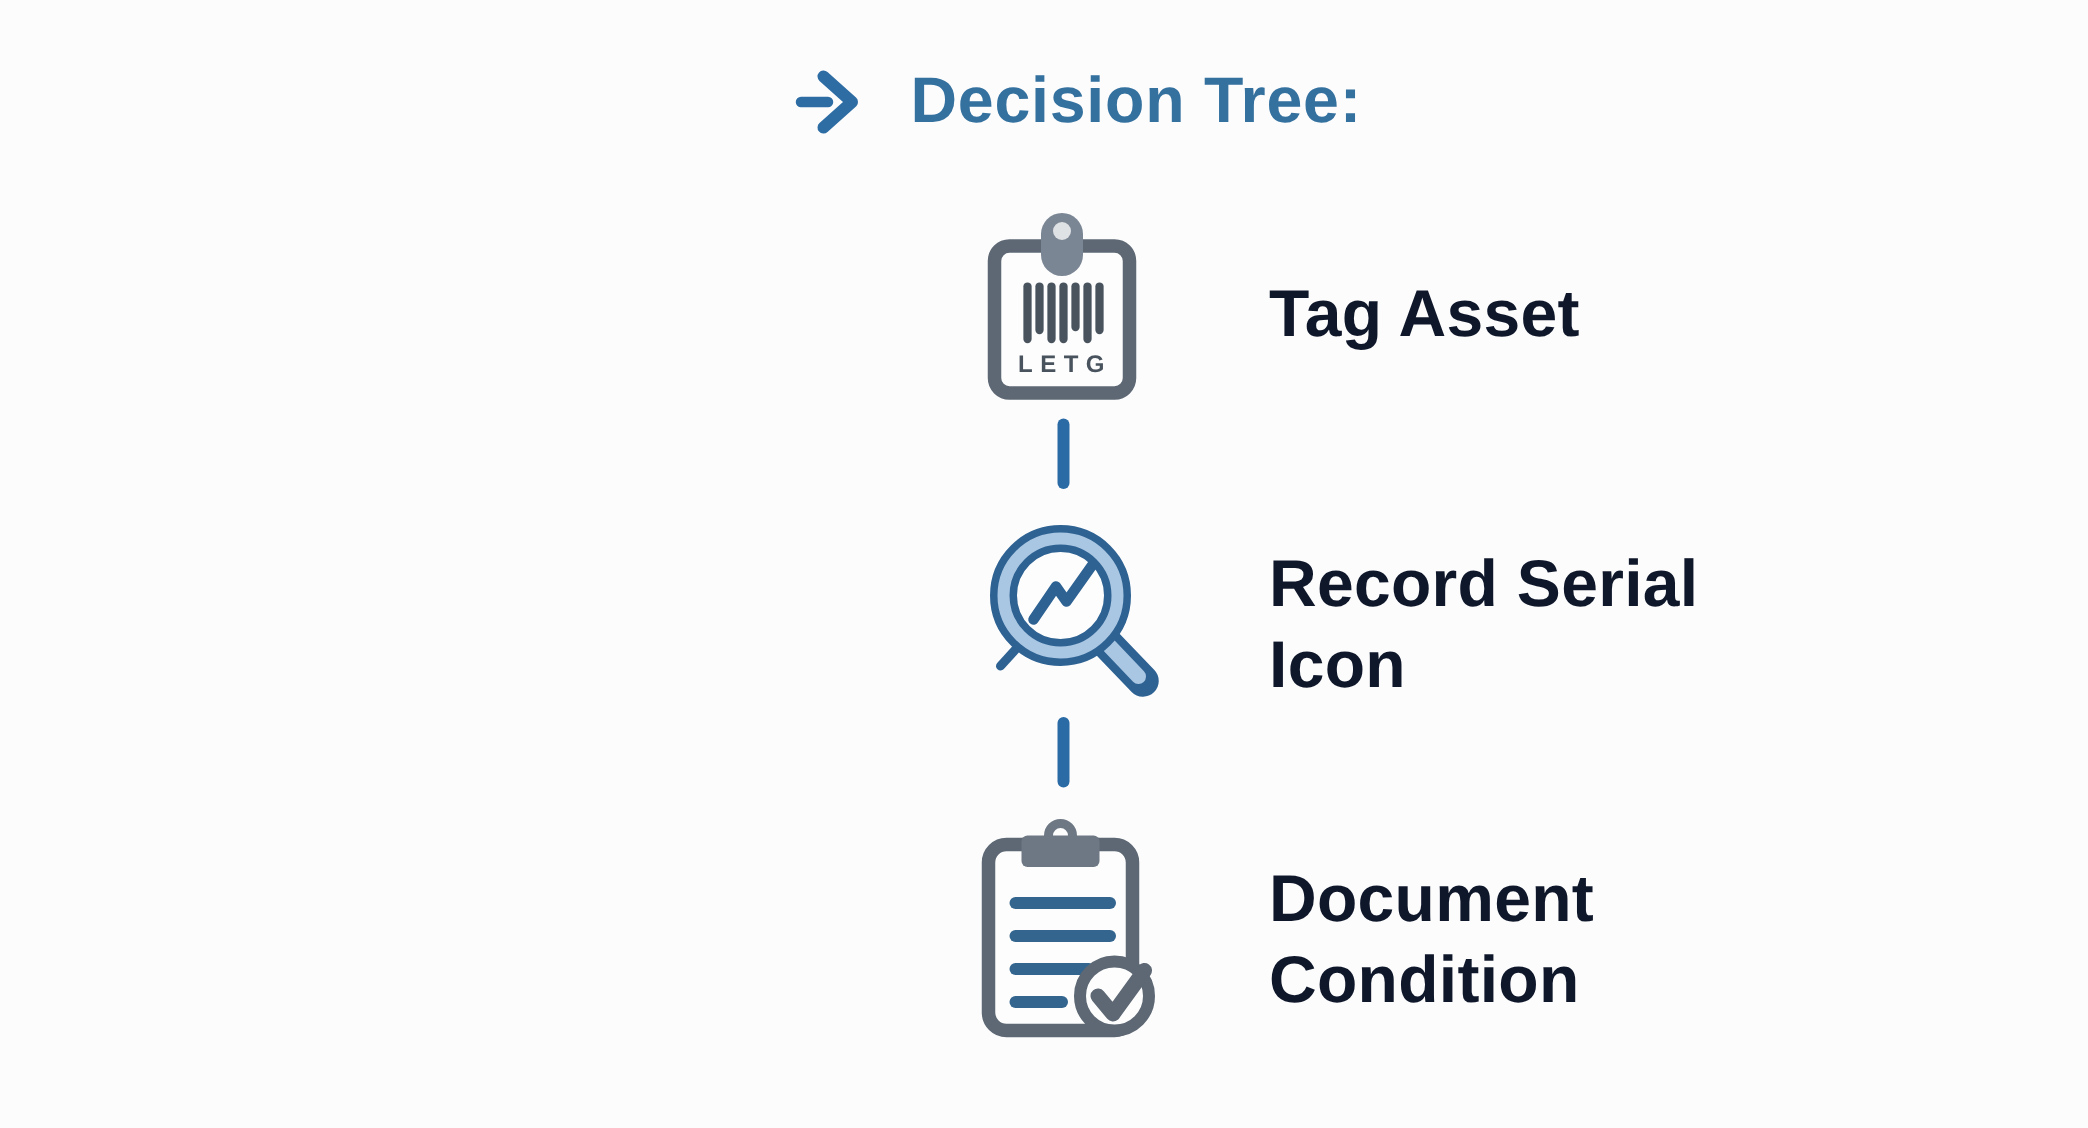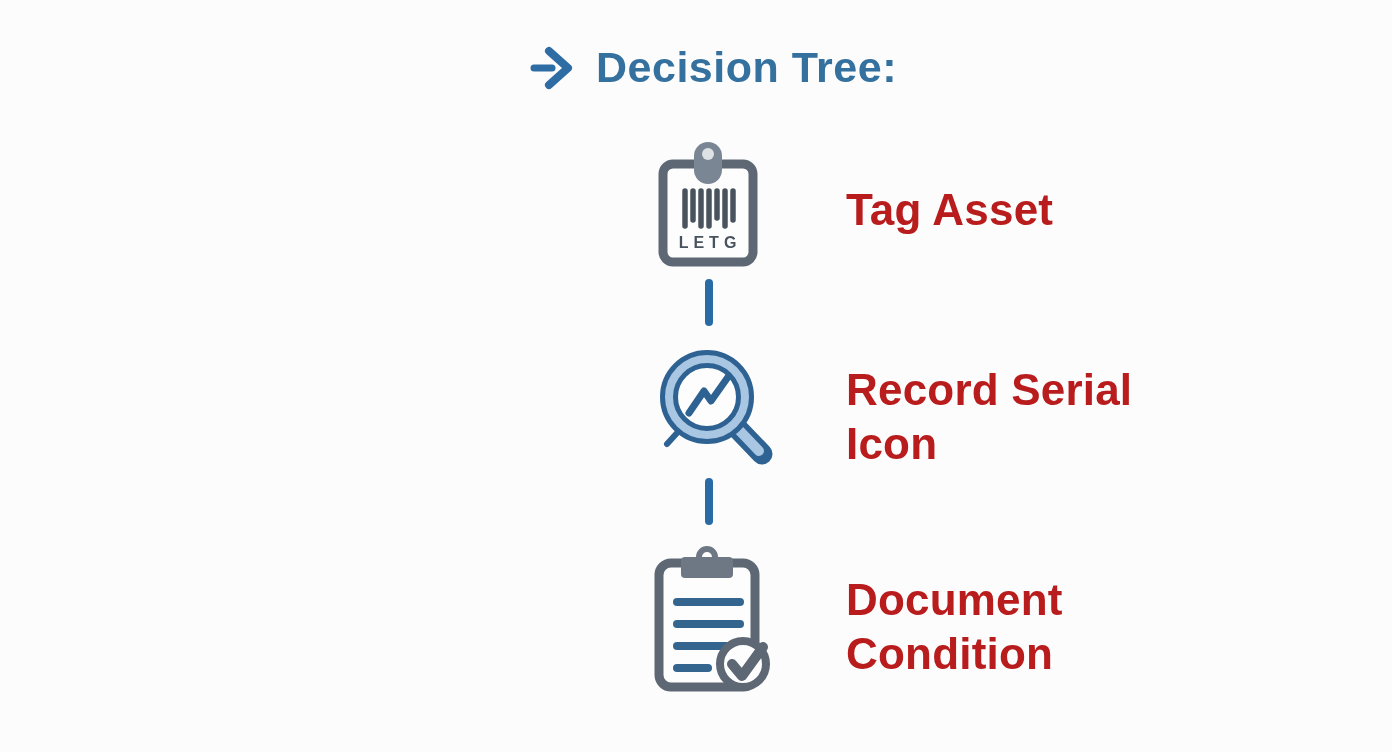--- a/index.html
+++ b/index.html
@@ -8,21 +8,21 @@
     background: #fcfcfd;
     font-family: "Liberation Sans", "DejaVu Sans", sans-serif;
     position: relative;
   }
   .canvas { position: absolute; inset: 0; }
 
   
   .title-row {
     position: absolute;
     left: 528px; top: 42px;
-    display: flex; align-items: center; gap: 20px;
+    display: flex; align-items: center; gap: 31px;
   }
   .title-arrow { width: 48px; height: 50px; flex: 0 0 auto; }
   .title-text {
     color: #34719f;
     font-size: 43px;
     font-weight: 700;
     letter-spacing: 0.5px;
     white-space: nowrap;
   }
 
@@ -30,21 +30,21 @@
   .step-icon { position: absolute; }
   .icon-tag       { left: 652px; top: 140px; width: 112px; height: 128px; }
   .icon-magnifier { left: 650px; top: 343px; width: 132px; height: 132px; }
   .icon-clipboard { left: 650px; top: 545px; width: 120px; height: 150px; }
 
   
   .step-label {
     position: absolute;
     left: 846px;
     width: 310px;
-    color: #b91c1c;
+    color: #0f172a;
     font-size: 44px;
     font-weight: 600;
     line-height: 54px;
     letter-spacing: 0.2px;
   }
   .label-1 { top: 183px; }
   .label-2 { top: 363px; }
   .label-3 { top: 573px; }
 
   

